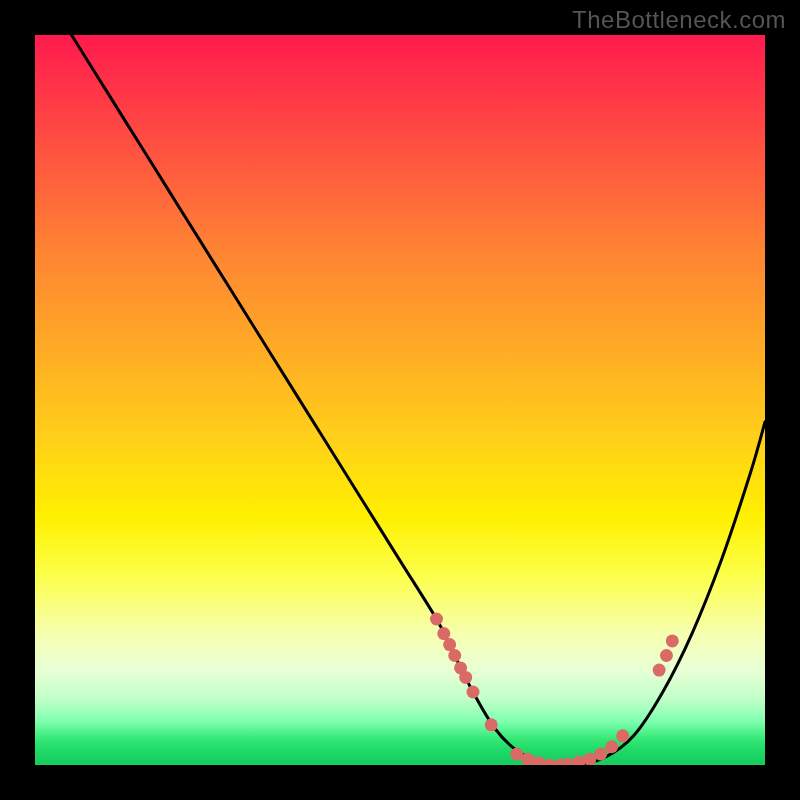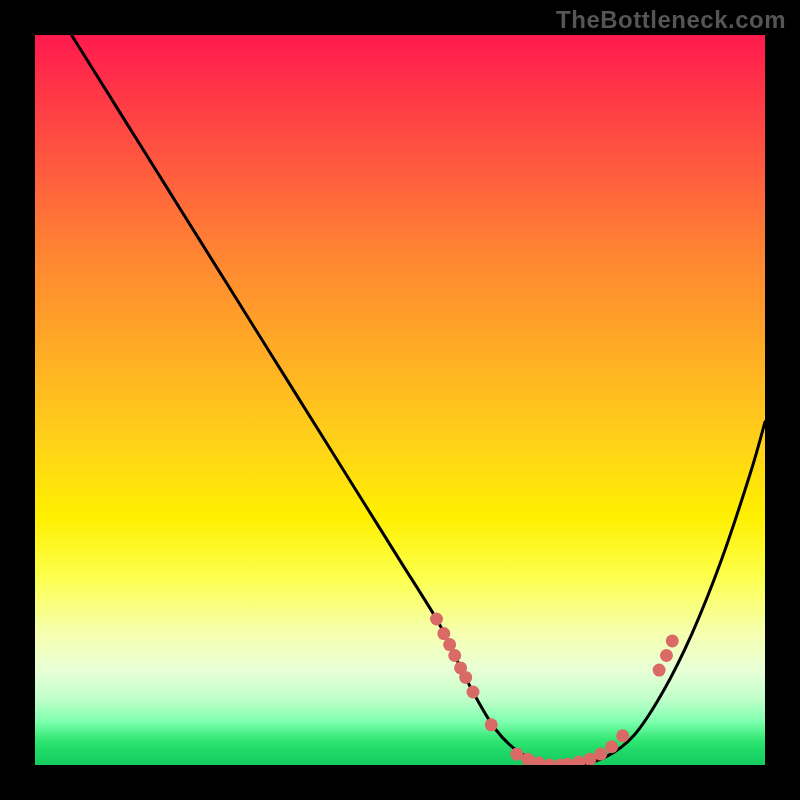--- a/index.html
+++ b/index.html
@@ -16,21 +16,21 @@
     width: 800px;
     height: 800px;
     background: #000;
   }
   .watermark {
     position: absolute;
     top: 6px;
     right: 14px;
     color: #555;
     font-size: 24px;
-    font-weight: 700;
+    font-weight: 400;
     letter-spacing: 0.5px;
     z-index: 10;
     margin-left: 20px;
   }
   
   .plot {
     position: absolute;
     left: 35px;
     top: 35px;
     width: 730px;

